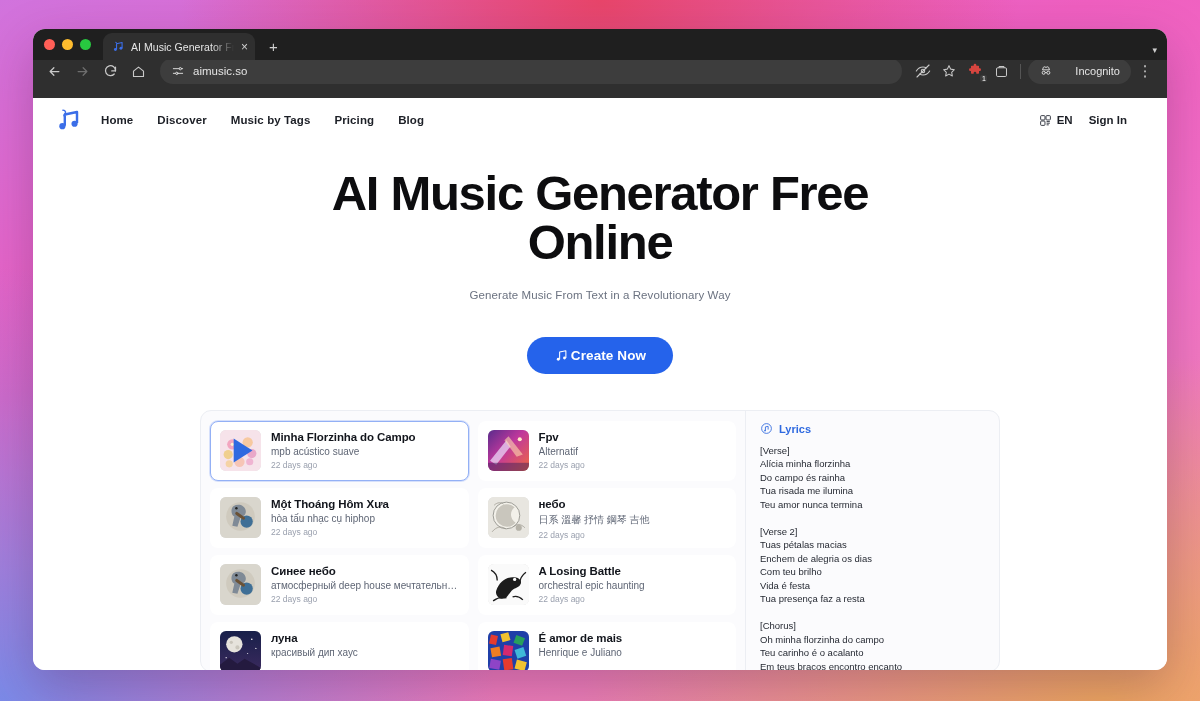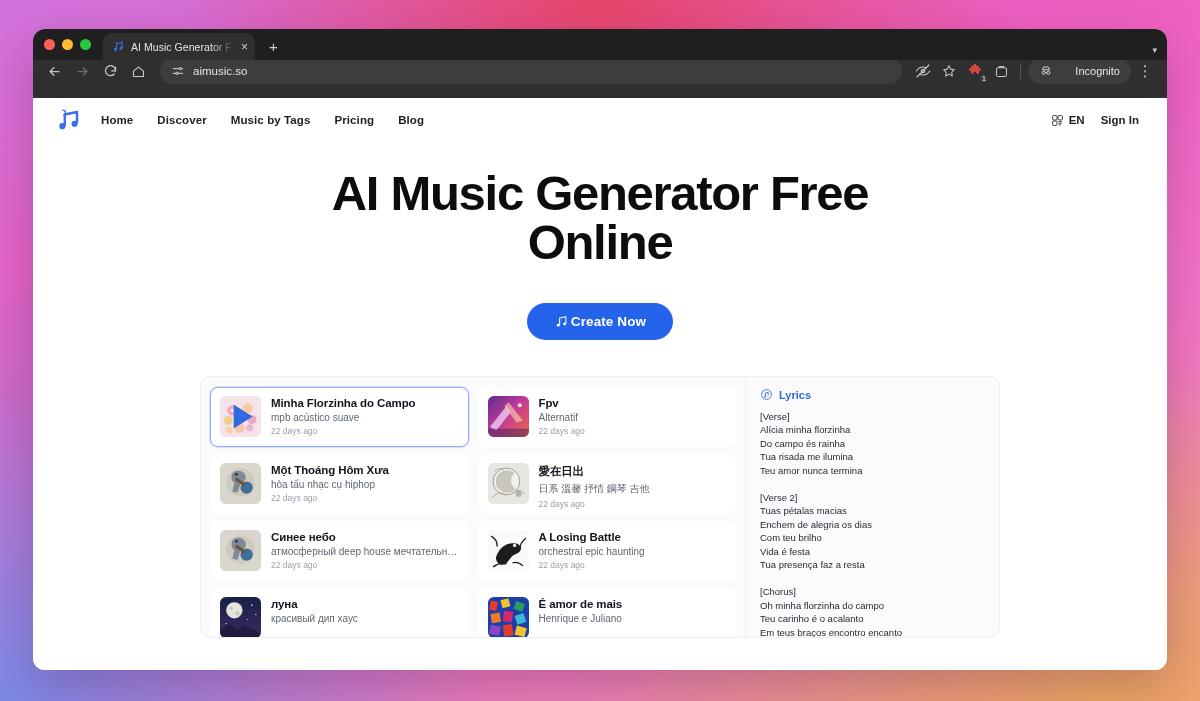--- a/index.html
+++ b/index.html
@@ -83,21 +83,21 @@
     align-items: center; gap: 22px; padding: 0 11px; color: #e4e4e4; font-size: 11px;
   }
 
   
   .viewport {
     flex: 1 1 auto; background: #ffffff; overflow: hidden; position: relative;
   }
 
   
   .site-nav {
-    height: 44px; display: flex; align-items: center; padding: 0 28px 0 20px; gap: 0;
+    height: 44px; display: flex; align-items: center; padding: 0 40px 0 20px; gap: 0;
   }
   .logo { width: 30px; height: 30px; margin-right: 18px; flex: 0 0 30px; }
   .nav-links { display: flex; align-items: center; gap: 24px; }
   .nav-link { font-size: 11.5px; font-weight: 700; color: #1c1f26; letter-spacing: .1px; }
   .nav-right { margin-left: auto; display: flex; align-items: center; gap: 16px; }
   .lang { display: flex; align-items: center; gap: 5px; font-size: 11.5px; font-weight: 700; color: #1c1f26; }
   .signin { font-size: 11.5px; font-weight: 700; color: #1c1f26; }
 
   
   .hero { text-align: center; padding-top: 27px; }
@@ -290,20 +290,21 @@
               <path d="M14 14h6M14 17h6M14 20h4"></path>
           </svg>
           <span>EN</span>
         </span>
         <a class="signin">Sign In</a>
       </div>
     </div>
 
     <div class="hero">
       <h1>AI Music Generator Free Online</h1>
+      <div class="hero-sub">Generate Music From Text in a Revolutionary Way</div>
       <div class="cta-wrap">
         <button class="cta">
           <span style="display:flex">
             <svg viewBox="0 0 24 24" width="15" height="15" fill="none" stroke="#fff" stroke-width="1.7" stroke-linejoin="round">
               <path d="M9 18V6.5l10-2V16"></path>
                 <circle cx="6.8" cy="18" r="2.3" fill="#fff" stroke="none"></circle>
               <circle cx="16.8" cy="16" r="2.3" fill="#fff" stroke="none"></circle>
             </svg>
           </span>
           <span>Create Now</span>
@@ -386,21 +387,21 @@
                 <rect width="40" height="40" fill="#e8e6e0"></rect>
     <circle cx="18" cy="18" r="13" fill="#f3f1ea" stroke="#8c8c86" stroke-width=".8"></circle>
     <path d="M26 10a11 11 0 1 0 1 15 9 9 0 0 1-1-15z" fill="#c9c6bd"></path>
     <g stroke="#9a978e" stroke-width=".7" fill="none">
                   <path d="M4 34c4-5 9-6 13-3M36 30c-4-4-8-4-11-1M6 8c3-3 7-3 9-1"></path>
                 </g>
     <circle cx="30" cy="30" r="3" fill="#b5b2a8"></circle>
               </svg>
             </div>
             <div class="song-meta">
-              <div class="song-title">愛在日出</div>
+              <div class="song-title">небо</div>
               <div class="song-tags">日系 溫馨 抒情 鋼琴 吉他</div>
               <div class="song-date">22 days ago</div>
             </div>
           </div>
           <div class="song-card">
             <div class="thumb">
               <svg viewBox="0 0 40 40">
                 <rect width="40" height="40" fill="#d9d6cd"></rect>
     <circle cx="20" cy="19" r="14" fill="#cfcabe"></circle>
     <path d="M13 9c5-3 11-1 12 4 1 4-2 6-5 7l-3 9-5-1 2-9c-3-1-4-7-1-10z" fill="#7f8a96"></path>

